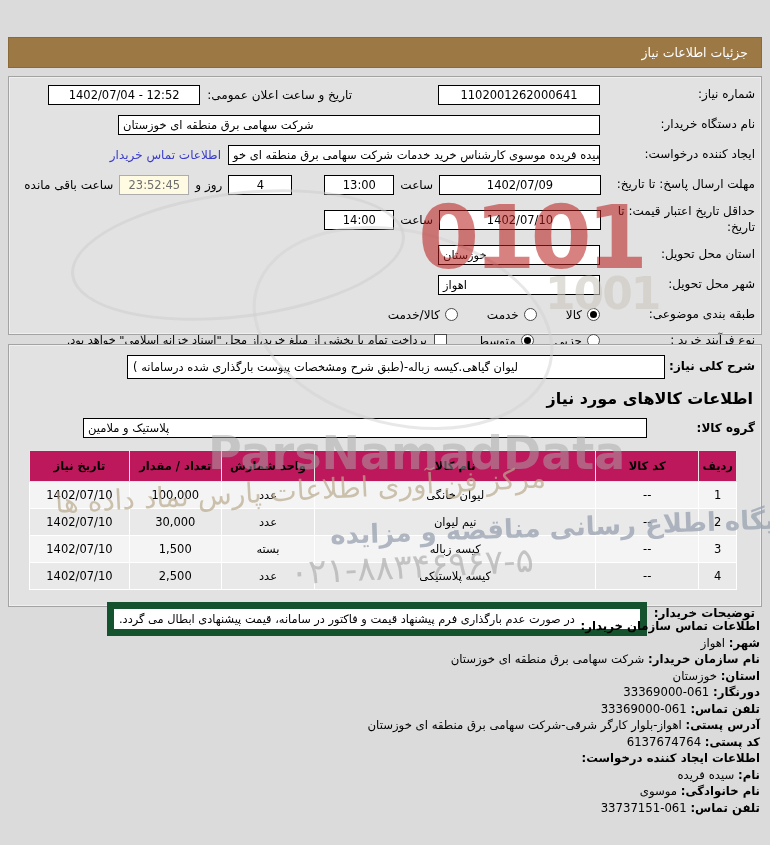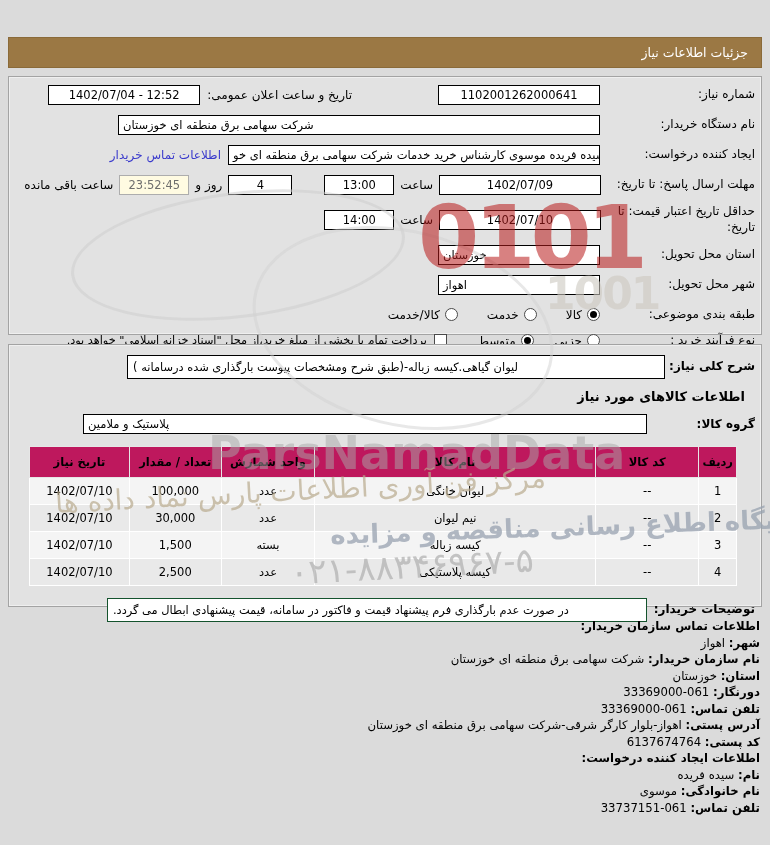--- a/index.html
+++ b/index.html
@@ -56,42 +56,42 @@
     flex:none;box-sizing:border-box;
   }
   .note-text{font-size:11.3px;}
   
   .descrow{display:flex;align-items:flex-start;gap:4px;margin:4px 2px 6px 2px;}
   .descbox{
     background:#fff;border:1px solid #000;box-sizing:border-box;width:538px;
     min-height:24px;display:flex;align-items:center;justify-content:flex-end;
     font-size:11.4px;padding:3px 5px;line-height:1.3;
   }
-  .sec-title{font-weight:bold;margin:10px 12px 10px 0;font-size:13px;}
+  .sec-title{font-weight:bold;margin:10px 4px 10px 0;font-size:16px;}
   .group-row{display:flex;align-items:center;margin:0 2px 12px 2px;}
   .group-row .glabel{width:108px;font-weight:bold;flex:none;}
   .group-row .gbox{flex:1;margin-left:68px;height:20px;justify-content:flex-end;}
   
   table.items{
     border-collapse:collapse;margin:0 20px 0 auto;width:708px;
     border:1px solid #a8a8a8;background:#fff;font-size:11.5px;
   }
   table.items th{
     background:#be185d;font-weight:bold;height:30px;border:1px solid #e6e6e6;
     text-align:center;padding:0 3px;
   }
   table.items td{
     height:26px;border:1px solid #fff;text-align:center;padding:0 3px;
   }
   table.items tr.odd td{background:#f4f4f4;}
   table.items tr.even td{background:#e9e9e9;}
   .noterow{display:flex;align-items:flex-start;gap:4px;margin:12px 2px 0 2px;}
   .noterow .nlabel{width:104px;font-weight:bold;flex:none;padding-top:4px;}
   .notebox{
-    background:#fff;border:1px solid #14532d;box-sizing:border-box;width:540px;
+    background:#fff;border:7px solid #14532d;box-sizing:border-box;width:540px;
     min-height:24px;display:flex;align-items:center;justify-content:flex-end;
     font-size:11.4px;padding:3px 5px;
   }
   
   .contact{position:absolute;top:618px;right:10px;left:10px;line-height:16.5px;font-size:11.7px;}
   .cline .lb{font-weight:bold;}
   
   .wm{position:absolute;pointer-events:none;white-space:nowrap;z-index:9;}
   .wm-swoosh{
     left:70px;top:192px;width:330px;height:120px;border:3px solid #cdcdcd;

